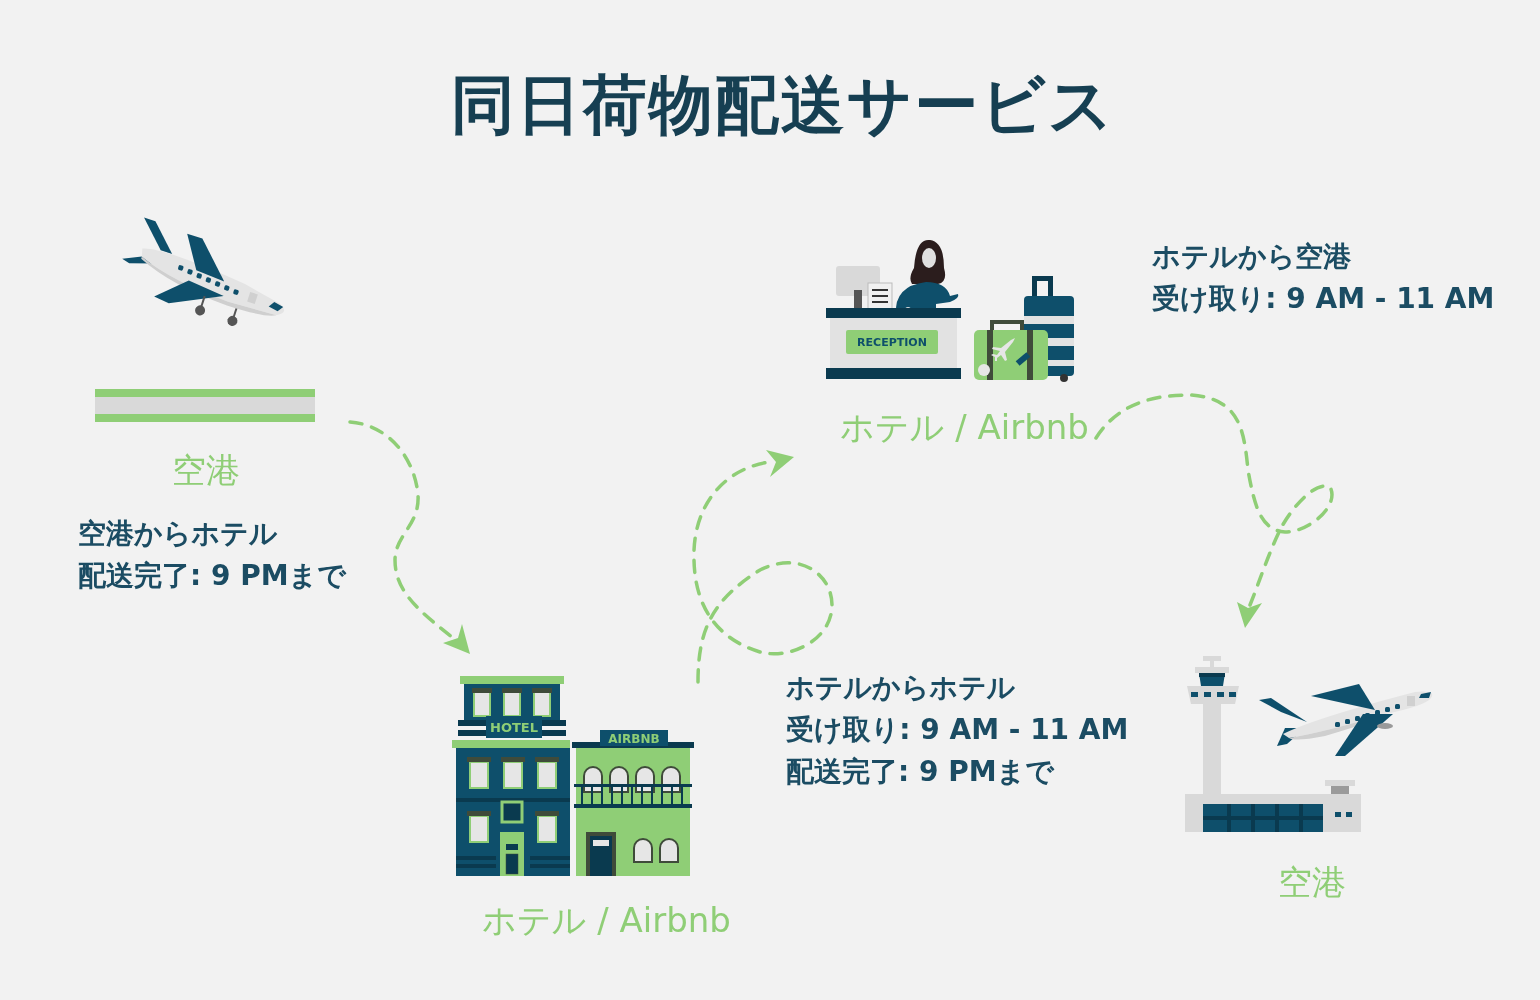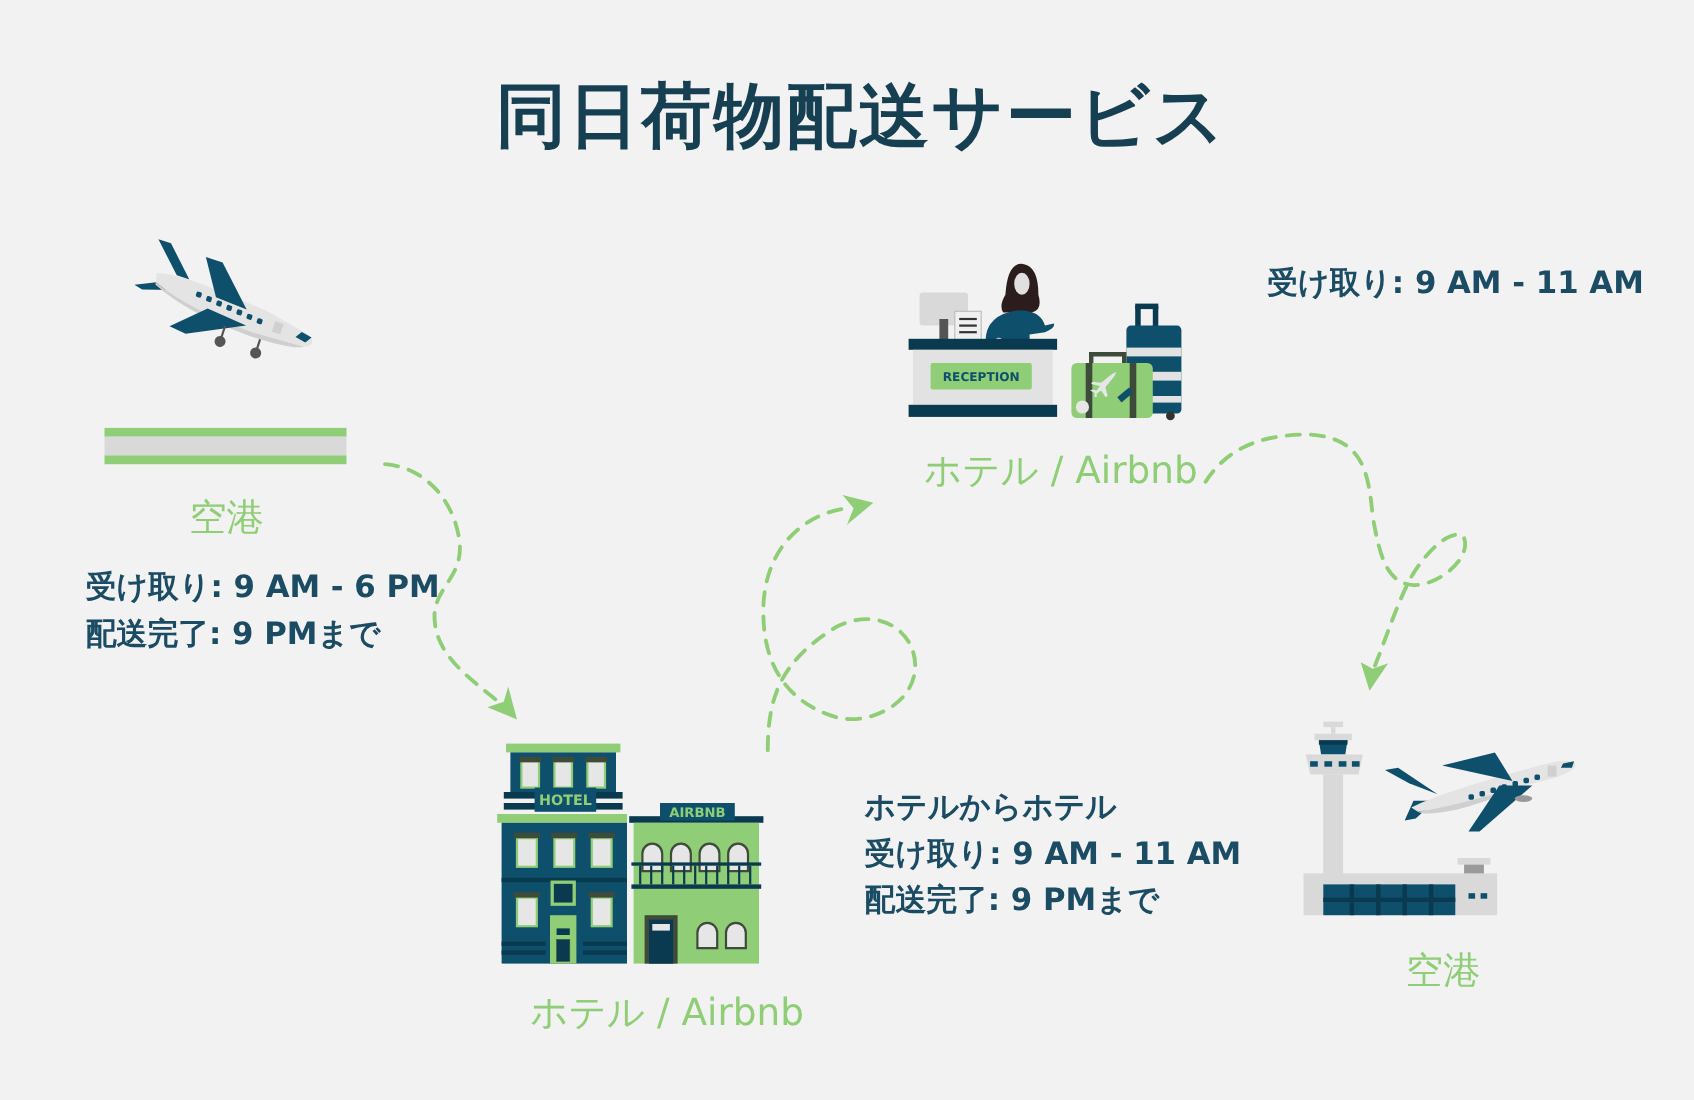--- a/index.html
+++ b/index.html
@@ -51,21 +51,21 @@
   </g>
 </svg>
 <svg class="abs" style="left:95px;top:389px" width="220" height="34">
   <rect x="0" y="0" width="220" height="8" fill="#8fce76"></rect>
   <rect x="0" y="8" width="220" height="17" fill="#d9d9d9"></rect>
   <rect x="0" y="25" width="220" height="8" fill="#8fce76"></rect>
 </svg>
 <div class="label-green" style="left:172px;top:448px;">空港</div>
 
 <div class="info" style="left:78px;top:513px;">
-  <div>受け取り: 9 AM - 6 PM</div>
+  <div>空港からホテル</div>
   <div>配送完了: 9 PMまで</div>
 </div>
 
 <svg class="abs" style="left:450px;top:672px" width="245" height="205" viewBox="0 0 245 205">
 
   <rect x="10" y="4" width="104" height="8" fill="#8fce76"></rect>
   <rect x="14" y="12" width="96" height="38" fill="#0e4f6b"></rect>
   <g fill="#e6e6e6" stroke="#8fce76" stroke-width="2">
     <rect x="24" y="20" width="16" height="24"></rect>
       <rect x="54" y="20" width="16" height="24"></rect>
@@ -133,21 +133,21 @@
       <line x1="212" y1="115" x2="212" y2="132"></line>
     <line x1="222" y1="115" x2="222" y2="132"></line>
       <line x1="232" y1="115" x2="232" y2="132"></line>
   </g>
   <rect x="136" y="160" width="30" height="44" fill="#3f4b3a"></rect>
   <rect x="140" y="164" width="22" height="40" fill="#0a3a4f"></rect>
   <rect x="143" y="168" width="16" height="6" fill="#e6e6e6"></rect>
 </svg>
 <div class="label-green" style="left:482px;top:898px;">ホテル / Airbnb</div>
 
-<div class="info" style="left:786px;top:667px;margin-top:46px;">
+<div class="info" style="left:786px;top:667px;">
   <div>ホテルからホテル</div>
   <div>受け取り: 9 AM - 11 AM</div>
   <div>配送完了: 9 PMまで</div>
 </div>
 
 <svg class="abs" style="left:826px;top:238px" width="250" height="145" viewBox="0 0 250 145">
 
   <rect x="10" y="28" width="44" height="30" rx="3" fill="#d9d9d9"></rect>
   <rect x="28" y="52" width="8" height="22" fill="#555"></rect>
 
@@ -183,20 +183,21 @@
   <rect x="148" y="92" width="74" height="50" rx="5" fill="#8fce76"></rect>
   <rect x="161" y="92" width="6" height="50" fill="#3f4b3a"></rect>
   <rect x="201" y="92" width="6" height="50" fill="#3f4b3a"></rect>
   <path d="M175 110 l10 -8 l4 -2 l-2 4 l-8 10 l2 8 l-2 1 l-4 -6 l-4 3 l0 3 l-2 0 l0 -4 l-4 -2 l2 -1 l4 1 l3 -4 l-8 -2 l1 -2 Z" fill="#e6e6e6"></path>
   <rect x="190" y="118" width="14" height="6" fill="#0e4f6b" transform="rotate(-40 197 121)"></rect>
   <circle cx="158" cy="132" r="6" fill="#e6e6e6"></circle>
 </svg>
 <div class="label-green" style="left:840px;top:405px;">ホテル / Airbnb</div>
 
 <div class="info" style="left:1152px;top:236px;">
+  <div>ホテルから空港</div>
   <div>受け取り: 9 AM - 11 AM</div>
 </div>
 
 <svg class="abs" style="left:1185px;top:652px" width="255" height="185" viewBox="0 0 255 185">
 
   <rect x="18" y="4" width="18" height="5" fill="#d9d9d9"></rect>
   <rect x="25" y="9" width="4" height="6" fill="#d9d9d9"></rect>
   <rect x="10" y="15" width="34" height="6" fill="#d9d9d9"></rect>
   <path d="M14 21 H40 L38 34 H16 Z" fill="#0e4f6b"></path>
   <rect x="14" y="21" width="26" height="4" fill="#0a3a4f"></rect>

